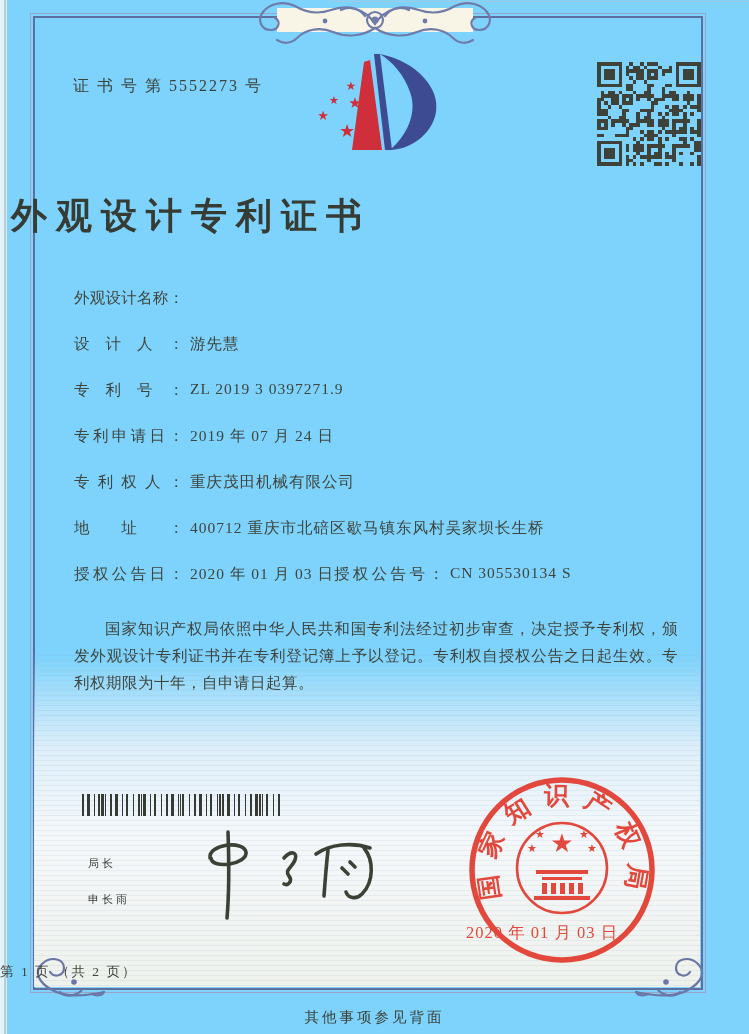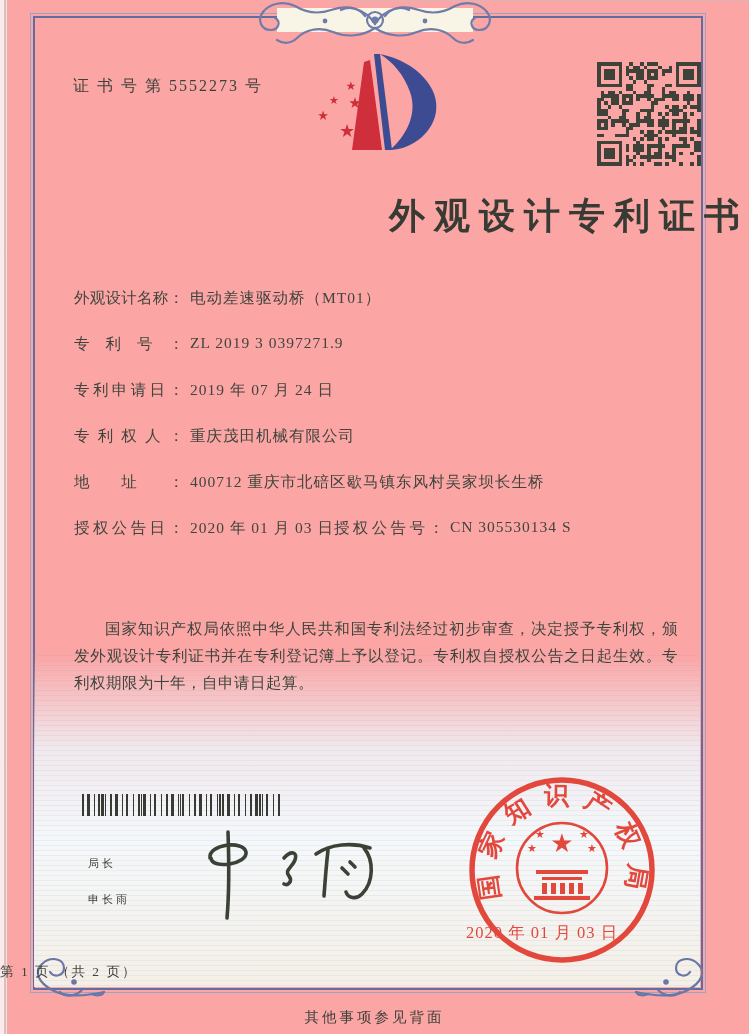--- a/index.html
+++ b/index.html
@@ -1,36 +1,36 @@
 <!DOCTYPE html>
 <html><head>
 <meta charset="utf-8">
 <style>
   html,body{margin:0;padding:0;background:#e9e9e7;}
-  .page{position:relative;width:749px;height:1034px;margin:0 auto;background:#fca5a5;
+  .page{position:relative;width:749px;height:1034px;margin:0 auto;background:#7dd3fc;
         overflow:hidden;font-family:"Liberation Serif","DejaVu Serif",serif;color:#3f443c;}
   .abs{position:absolute;}
   
   .scan-edge-left{position:absolute;left:0;top:0;width:7px;height:100%;
       background:linear-gradient(90deg,#fbfbfa 0 4px,#c8cacb 4px 6px,#f3efe2 6px);opacity:.8;}
   .scan-edge-top{position:absolute;top:1px;left:330px;right:0;height:1px;background:#bfc1c3;opacity:.55;}
   
   .frame{position:absolute;left:30px;top:13px;width:674px;height:978px;border:1px solid #9aa3c6;}
   .frame-inner{position:absolute;inset:2px;border:2px solid #5f6da0;}
   .wave-band{position:absolute;left:34px;top:655px;width:666px;height:332px;
       background:linear-gradient(180deg,rgba(244,247,250,0) 0%,rgba(239,244,249,.85) 28%,
                  #f5f8fa 55%,rgba(244,243,234,.95) 100%);}
   .wave-band::after{content:"";position:absolute;inset:0;
       background:repeating-linear-gradient(180deg,rgba(140,165,200,.13) 0 1px,transparent 1px 5px);}
   
   .cert-no{left:73px;top:76px;font-size:16px;letter-spacing:2px;color:#3d423d;}
   .logo{left:298px;top:44px;}
   .qr{left:597px;top:62px;width:104px;height:104px;}
-  .title{left:0;right:0;top:192px;text-align:right;font-size:36px;font-weight:bold;
-         letter-spacing:9px;padding-left:2px;color:#363b33;}
+  .title{left:0;right:0;top:192px;text-align:left;font-size:36px;font-weight:bold;
+         letter-spacing:9px;padding-left:11px;color:#363b33;}
   
   .fields{left:74px;top:288px;width:606px;font-size:15.5px;}
   .frow{display:flex;margin-bottom:25px;white-space:nowrap;}
   .lab{display:inline-block;width:110px;text-align-last:justify;flex:none;}
   .val{margin-left:6px;letter-spacing:1px;}
   .grp2{display:flex;}
   
   .paras{left:74px;top:599px;width:604px;font-size:15.5px;line-height:27px;
          text-align:justify;letter-spacing:.5px;}
   .paras p{margin:16px 0 7px;text-indent:2em;}
@@ -416,21 +416,24 @@
         <path d="M0,22h7v7h-7z M1,23v5h5v-5z" fill-rule="evenodd"></path>
         <rect x="2" y="24" width="3" height="3"></rect>
       </g>
     </svg>
 
   <div class="abs title">外观设计专利证书</div>
 
   <div class="abs fields">
     <div class="frow">
       <span class="lab">外观设计名称：</span>
-      <span class="val">电动差速驱动桥（MT01）</span>
+    </div>
+    <div class="frow">
+      <span class="lab">设计人：</span>
+      <span class="val">游先慧</span>
     </div>
     <div class="frow">
       <span class="lab">专利号：</span>
       <span class="val">ZL 2019 3 0397271.9</span>
     </div>
     <div class="frow">
       <span class="lab">专利申请日：</span>
       <span class="val">2019 年 07 月 24 日</span>
     </div>
     <div class="frow">

